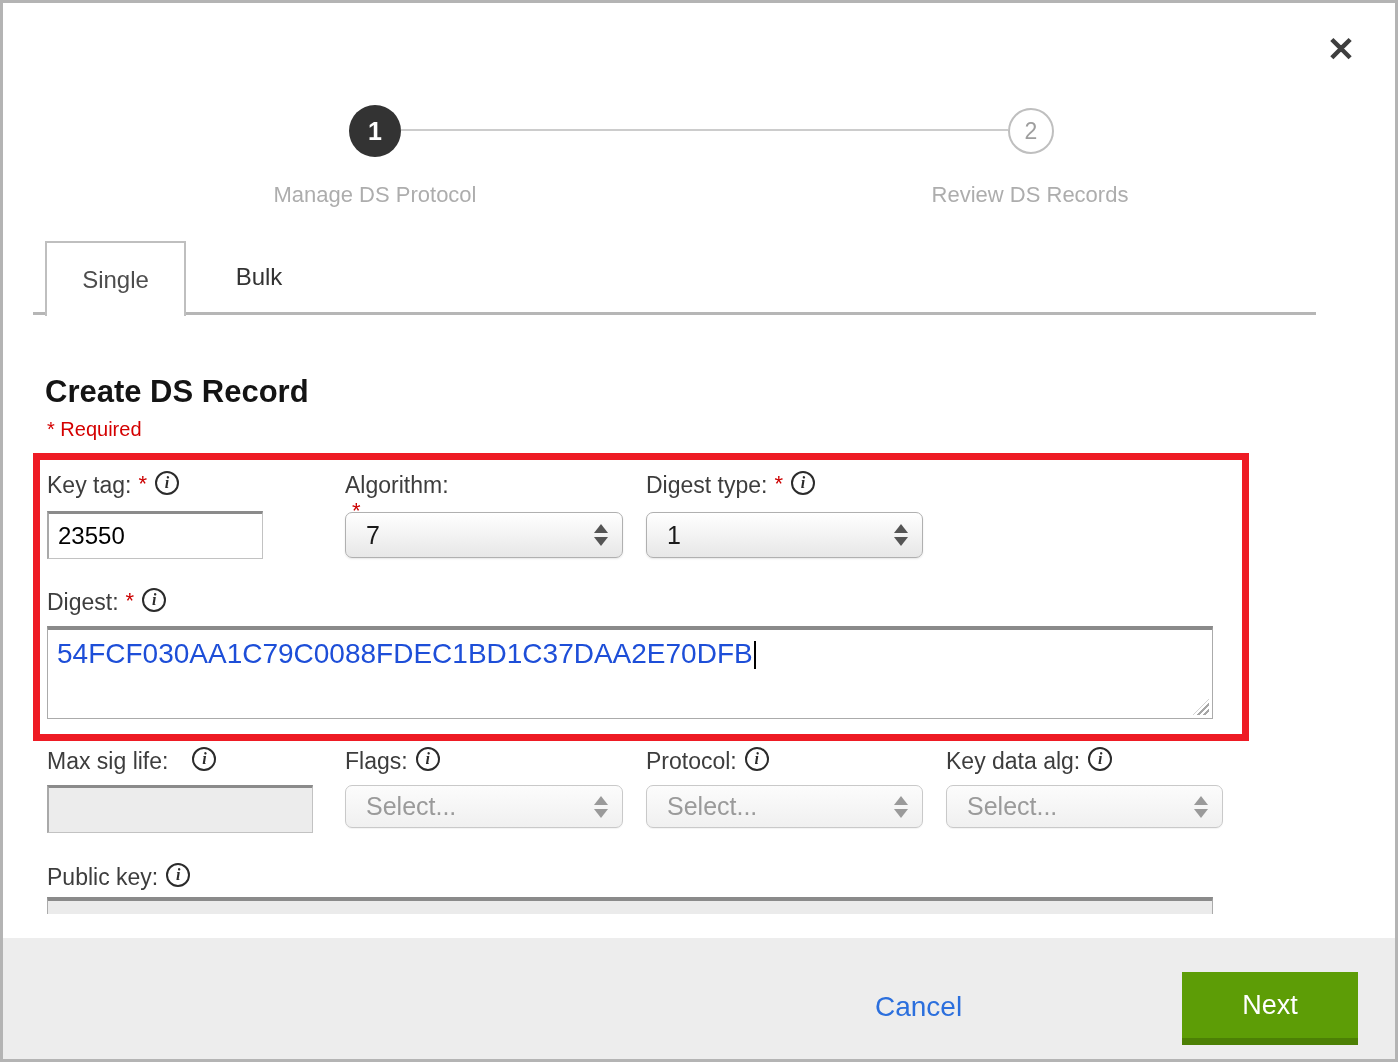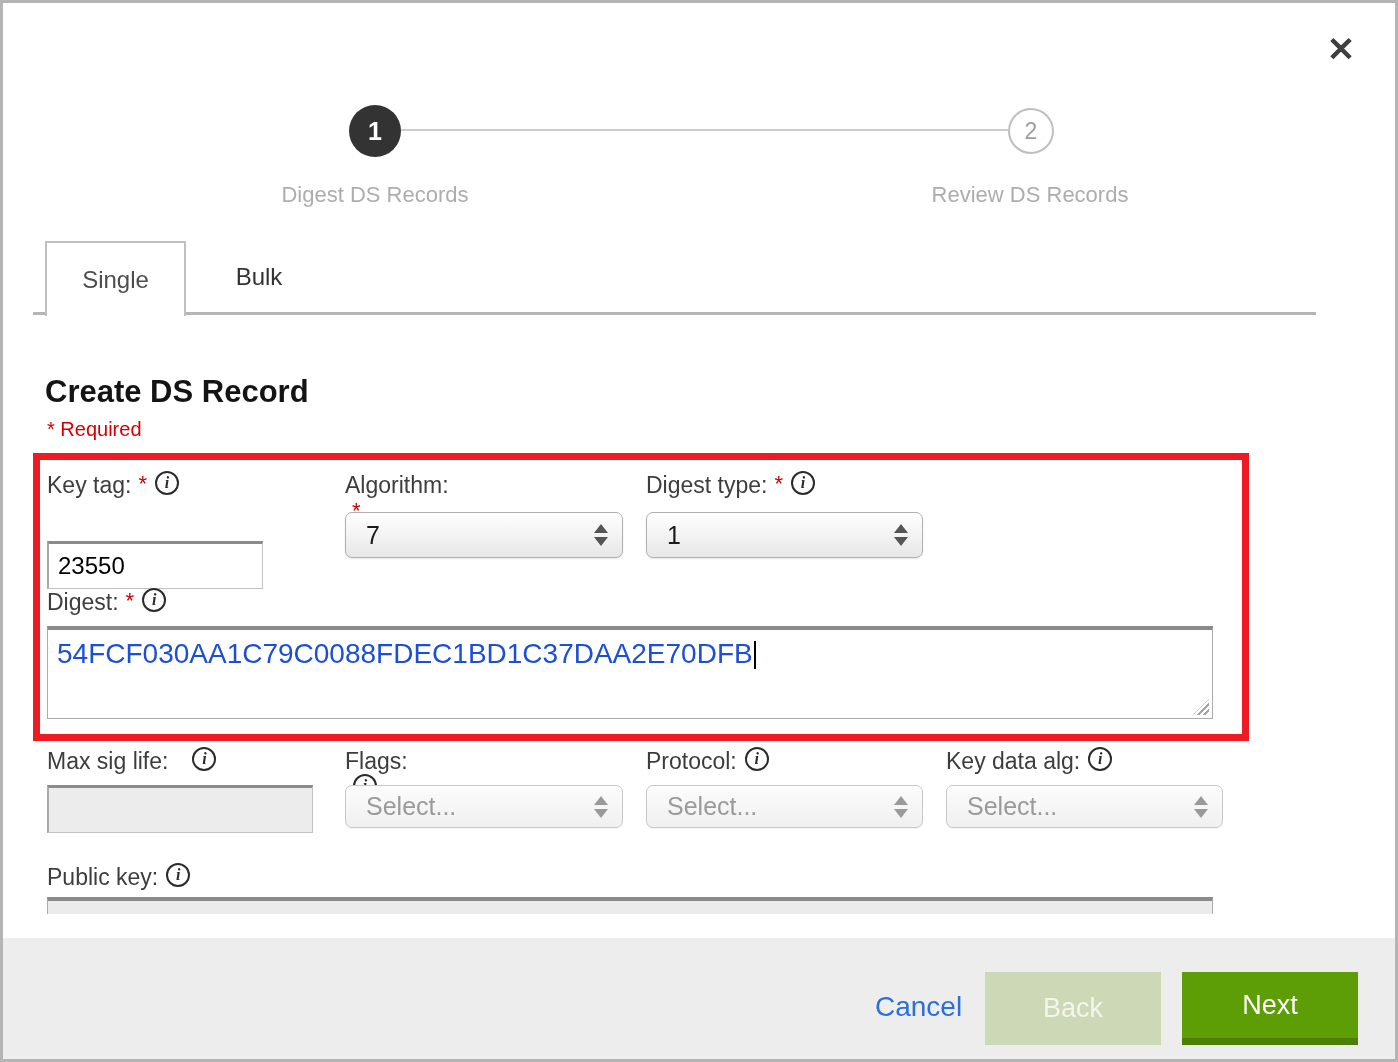--- a/index.html
+++ b/index.html
@@ -89,21 +89,21 @@
 </head>
 <body>
 
 <div class="modal">
 
   <button class="close-btn">✕</button>
 
   <div class="step-line"></div>
   <div class="step-circle step-1">1</div>
   <div class="step-circle step-2">2</div>
-  <div class="step-label l1">Digest DS Records</div>
+  <div class="step-label l1">Manage DS Protocol</div>
   <div class="step-label l2">Review DS Records</div>
 
   <div class="tab-underline"></div>
   <div class="tab tab-single">Single</div>
   <div class="tab tab-bulk">Bulk</div>
 
   <h1 class="page-title">Create DS Record</h1>
   <div class="required-note">* Required</div>
 
   <div class="highlight-box"></div>
@@ -117,21 +117,21 @@
     <span>Algorithm:</span>
     <span class="star">*</span>
     <span class="info-icon">i</span>
   </div>
   <div class="field-label" style="left:643px;top:469px;">
     <span>Digest type:</span>
     <span class="star">*</span>
     <span class="info-icon">i</span>
   </div>
 
-  <input class="text-input" style="left: 44px; top: 508px; width: 216px; height: 48px; margin-top: 30px;" value="23550">
+  <input class="text-input" style="left: 44px; top: 508px; width: 216px; height: 48px;" value="23550">
   <div class="select" style="left:342px;top:509px;width:278px;height:46px;">
     <span>7</span>
     <span class="arrows">
         <span class="tri-up"></span>
         <span class="tri-down"></span>
       </span>
   </div>
   <div class="select" style="left:643px;top:509px;width:277px;height:46px;">
     <span>1</span>
     <span class="arrows">
@@ -147,21 +147,21 @@
   </div>
   <div class="textarea" style="left:44px;top:623px;width:1166px;height:93px;">
     <span>54FCF030AA1C79C0088FDEC1BD1C37DAA2E70DFB</span><span class="text-cursor"></span>
     <span class="resize-handle"></span>
   </div>
 
   <div class="field-label" style="left:44px;top:745px;gap:16px;">
     <span>Max sig life:</span>
     <span class="info-icon">i</span>
   </div>
-  <div class="field-label" style="left:342px;top:745px;flex-direction:column;">
+  <div class="field-label" style="left:342px;top:745px;">
     <span>Flags:</span>
     <span class="info-icon">i</span>
   </div>
   <div class="field-label" style="left:643px;top:745px;">
     <span>Protocol:</span>
     <span class="info-icon">i</span>
   </div>
   <div class="field-label" style="left:943px;top:745px;">
     <span>Key data alg:</span>
     <span class="info-icon">i</span>
@@ -191,16 +191,15 @@
   </div>
 
   <div class="field-label" style="left:44px;top:861px;">
     <span>Public key:</span>
     <span class="info-icon">i</span>
   </div>
   <div class="textarea-stub" style="left:44px;top:894px;width:1166px;height:17px;"></div>
 
   <div class="footer"></div>
   <button class="cancel-link">Cancel</button>
-  <button class="btn btn-back">Back</button>
   <button class="btn btn-next">Next</button>
 
 </div>
 
 </body></html>

